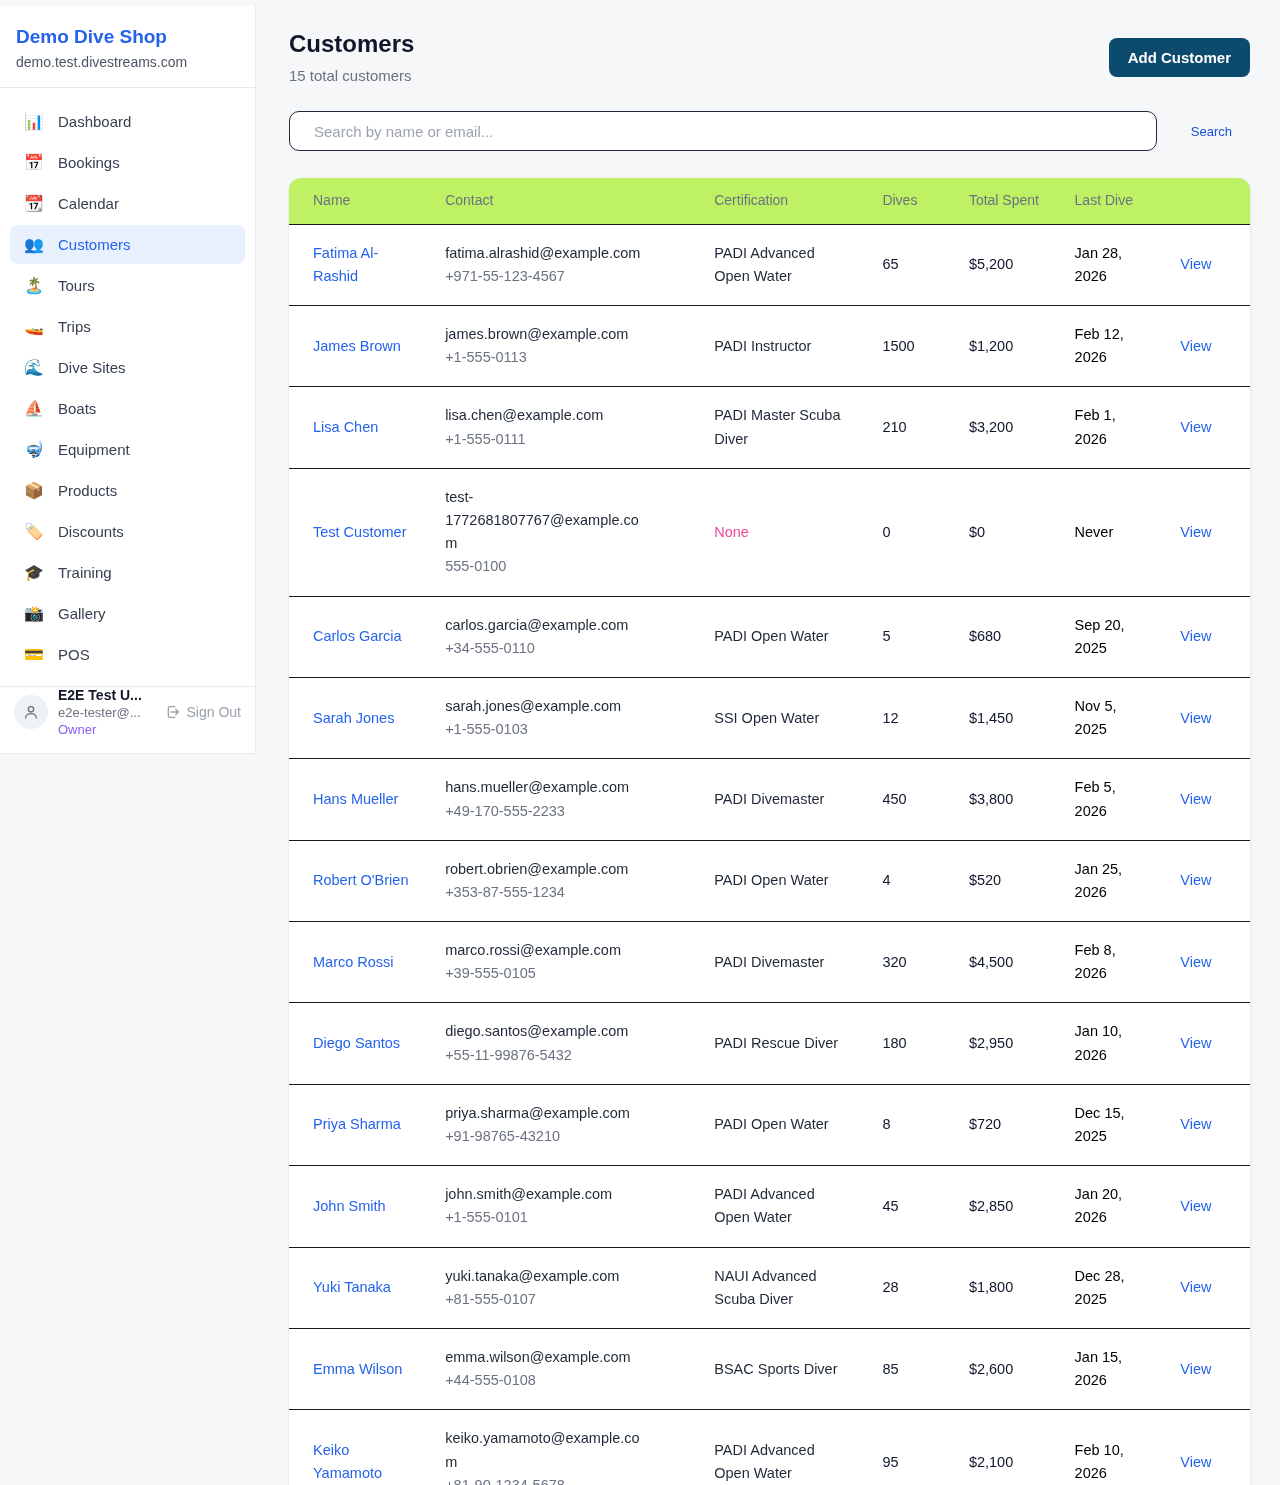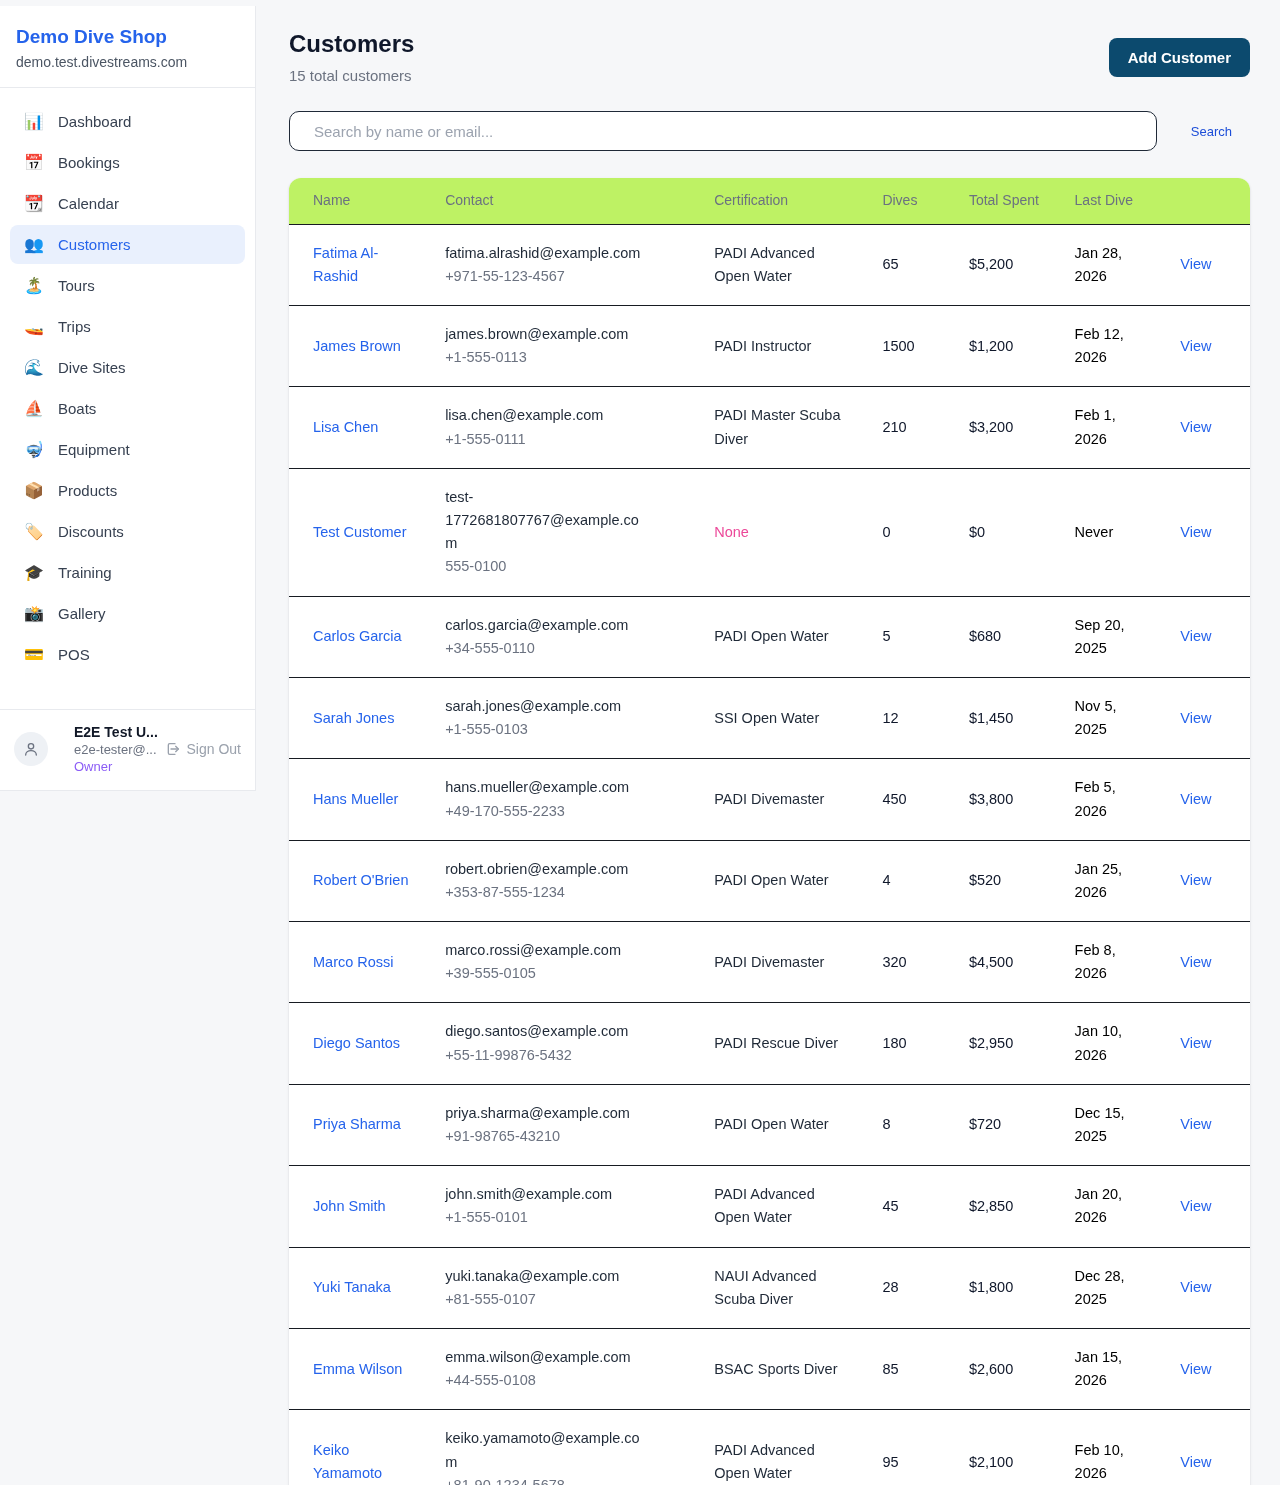--- a/index.html
+++ b/index.html
@@ -31,22 +31,22 @@
     padding: 10px 14px; margin-bottom: 2px;
     border-radius: 8px;
     font-size: 15px; color: #374151;
     cursor: pointer;
   }
   .nav-item .icon { width: 20px; font-size: 16px; text-align: center; flex: 0 0 20px; }
   .nav-item.active { background: #e9f0fd; color: #2563eb; }
 
   .side-footer {
     border-top: 1px solid #e8eaee;
-    padding: 14px 14px 16px 14px;
-    display: flex; align-items: center; gap: 26px; margin-top: 23px;
+    padding: 0 14px 16px 14px;
+    display: flex; align-items: center; gap: 10px;
   }
   .avatar {
     width: 34px; height: 34px; border-radius: 50%;
     background: #eef1f5; flex: 0 0 34px;
     display: flex; align-items: center; justify-content: center;
   }
   .user-info { min-width: 0; }
   .user-name { font-size: 14px; font-weight: 700; color: #111827; white-space: nowrap; }
   .user-email { font-size: 13px; color: #6b7280; margin-top: 2px; white-space: nowrap; }
   .user-role { font-size: 13px; color: #8b5cf6; margin-top: 2px; }

